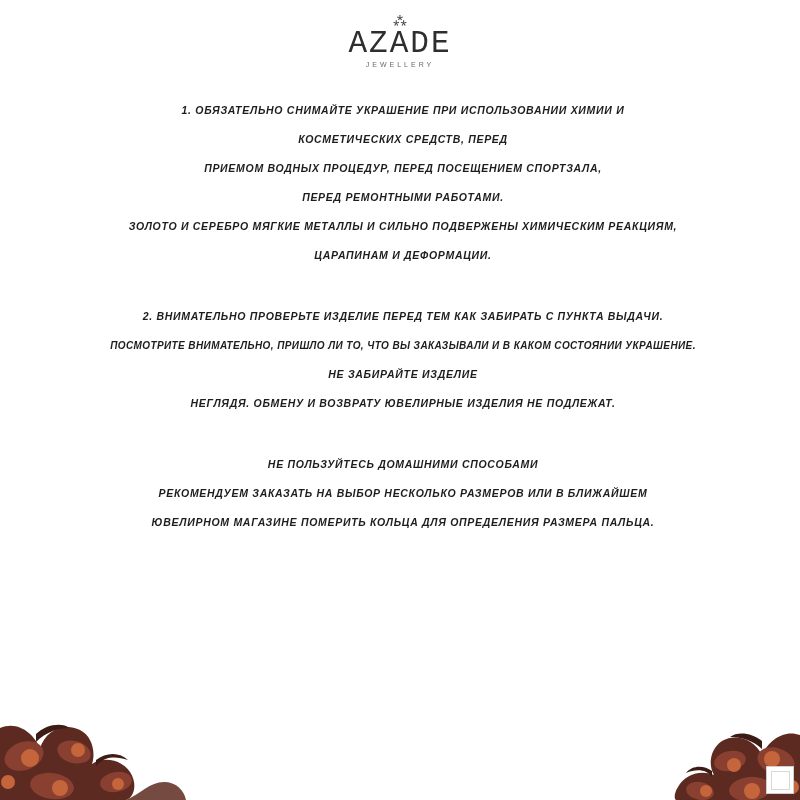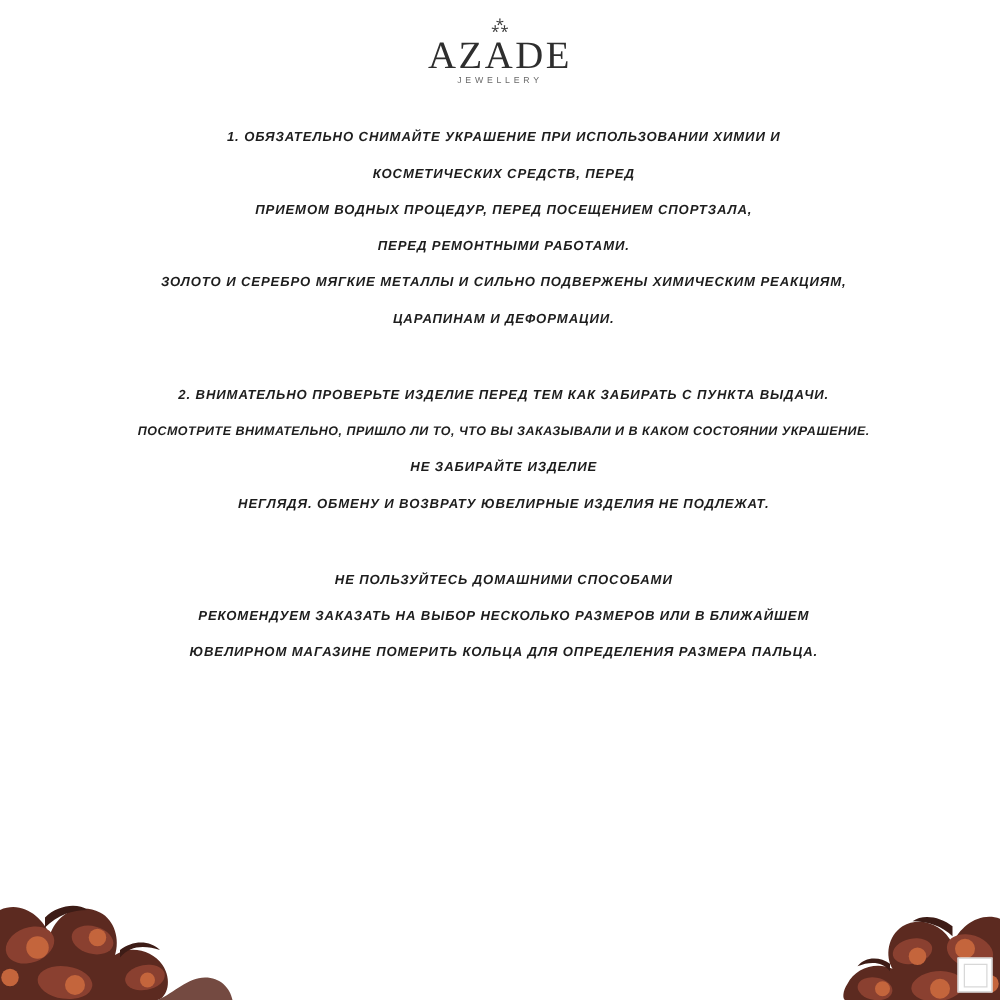--- a/index.html
+++ b/index.html
@@ -36,21 +36,21 @@
     margin: 0 auto 0 auto;
     width: 30px;
     height: 16px;
     line-height: 16px;
     font-size: 12px;
     color: #3b3b3b;
     letter-spacing: 0px;
     font-family: "Liberation Serif", serif;
   }
   .logo-name {
-    font-family: Liberation Serif, serif;
+    font-family: Liberation Mono, monospace;
     font-size: 31px;
     letter-spacing: 2px;
     color: #2e2e2e;
     line-height: 32px;
     font-weight: 400;
   }
   .logo-sub {
     font-family: "Liberation Sans", sans-serif;
     font-size: 7px;
     letter-spacing: 3px;

